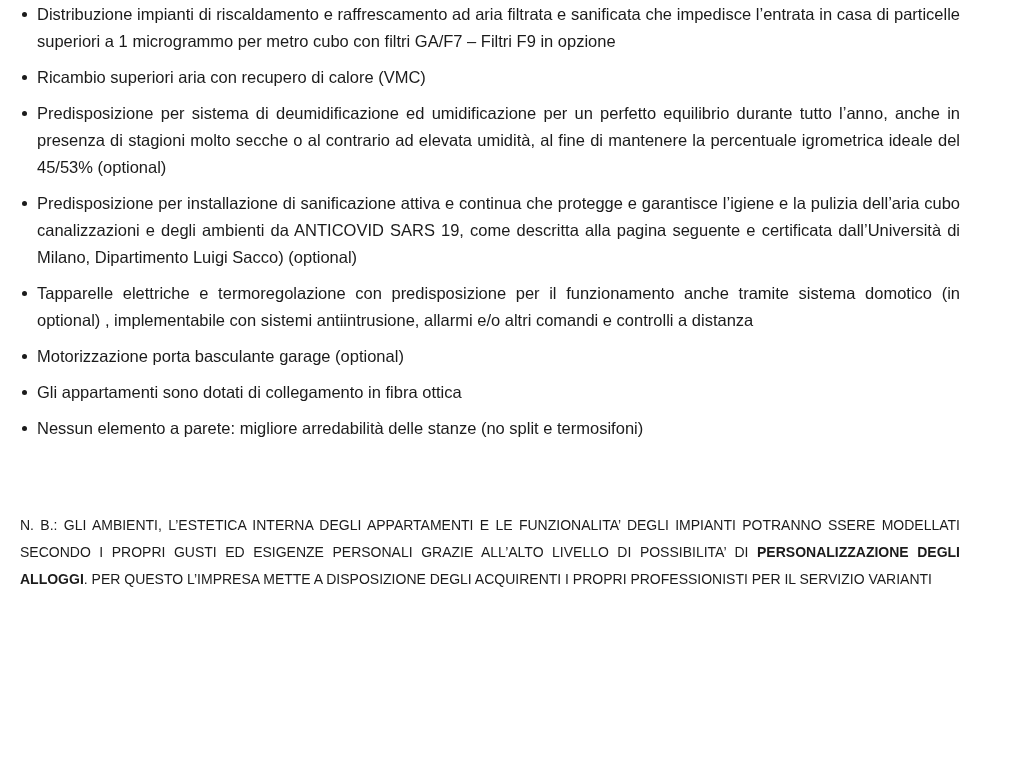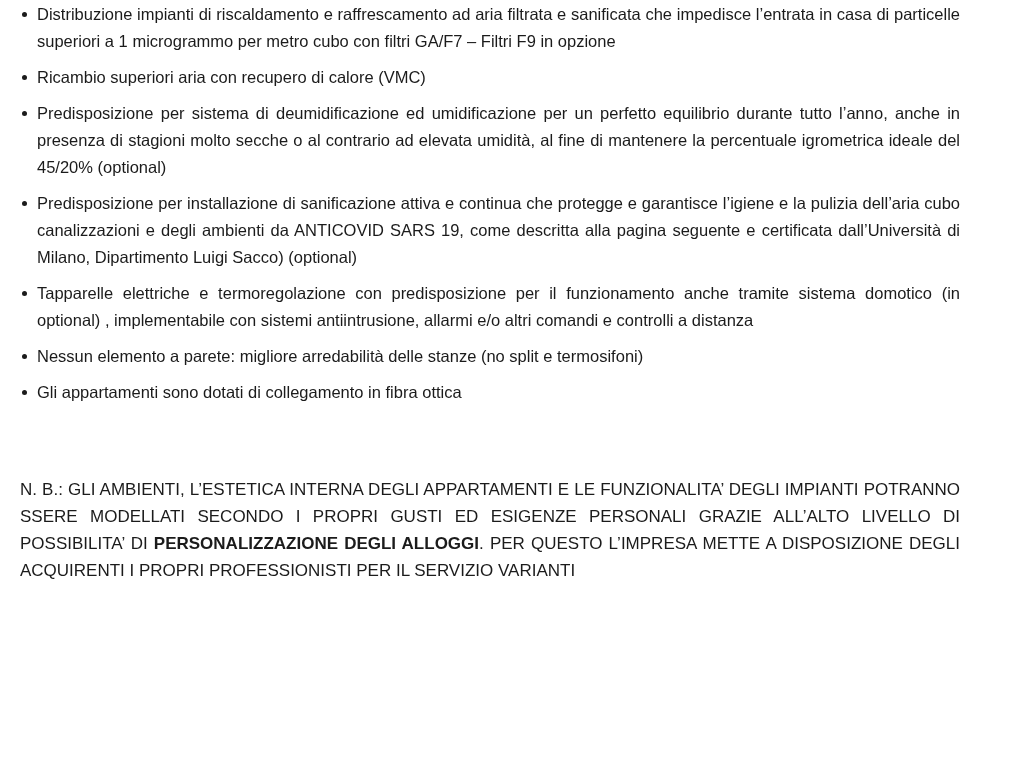--- a/index.html
+++ b/index.html
@@ -39,36 +39,37 @@
     position: absolute;
     left: 2px;
     top: 11px;
     width: 5px;
     height: 5px;
     border-radius: 50%;
     background: #1b1b1b;
   }
   .note {
     margin: 70px 0 8px 0;
-    font-size: 17px;
+    font-size: 14px;
     line-height: 27px;
     text-align: justify;
   }
   .note b {
     font-weight: bold;
   }
 </style>
 </head>
 <body>
 
 <div class="page">
   <ul class="feature-list">
     <li>Distribuzione impianti di riscaldamento e raffrescamento ad aria filtrata e sanificata che impedisce l’entrata in casa di particelle superiori a 1 microgrammo per metro cubo con filtri GA/F7 – Filtri F9 in opzione</li>
     <li>Ricambio superiori aria con recupero di calore (VMC)</li>
-    <li>Predisposizione per sistema di deumidificazione ed umidificazione per un perfetto equilibrio durante tutto l’anno, anche in presenza di stagioni molto secche o al contrario ad elevata umidità, al fine di mantenere la percentuale igrometrica ideale del 45/20% (optional)</li>
+    <li>Predisposizione per sistema di deumidificazione ed umidificazione per un perfetto equilibrio durante tutto l’anno, anche in presenza di stagioni molto secche o al contrario ad elevata umidità, al fine di mantenere la percentuale igrometrica ideale del 45/53% (optional)</li>
     <li>Predisposizione per installazione di sanificazione attiva e continua che protegge e garantisce l’igiene e la pulizia dell’aria cubo canalizzazioni e degli ambienti da ANTICOVID SARS 19, come descritta alla pagina seguente e certificata dall’Università di Milano, Dipartimento Luigi Sacco) (optional)</li>
     <li>Tapparelle elettriche e termoregolazione con predisposizione per il funzionamento anche tramite sistema domotico (in optional) , implementabile con sistemi antiintrusione, allarmi e/o altri comandi e controlli a distanza</li>
+    <li>Motorizzazione porta basculante garage (optional)</li>
+    <li>Gli appartamenti sono dotati di collegamento in fibra ottica</li>
     <li>Nessun elemento a parete: migliore arredabilità delle stanze (no split e termosifoni)</li>
-    <li>Gli appartamenti sono dotati di collegamento in fibra ottica</li>
   </ul>
 
   <p class="note"><span>N. B.: GLI AMBIENTI, L’ESTETICA INTERNA DEGLI APPARTAMENTI E LE FUNZIONALITA’ DEGLI IMPIANTI POTRANNO SSERE MODELLATI SECONDO I PROPRI GUSTI ED ESIGENZE PERSONALI GRAZIE ALL’ALTO LIVELLO DI POSSIBILITA’ DI </span><b>PERSONALIZZAZIONE DEGLI ALLOGGI</b><span>. PER QUESTO L’IMPRESA METTE A DISPOSIZIONE DEGLI ACQUIRENTI I PROPRI PROFESSIONISTI PER IL SERVIZIO VARIANTI</span></p>
 </div>
 
 </body></html>

